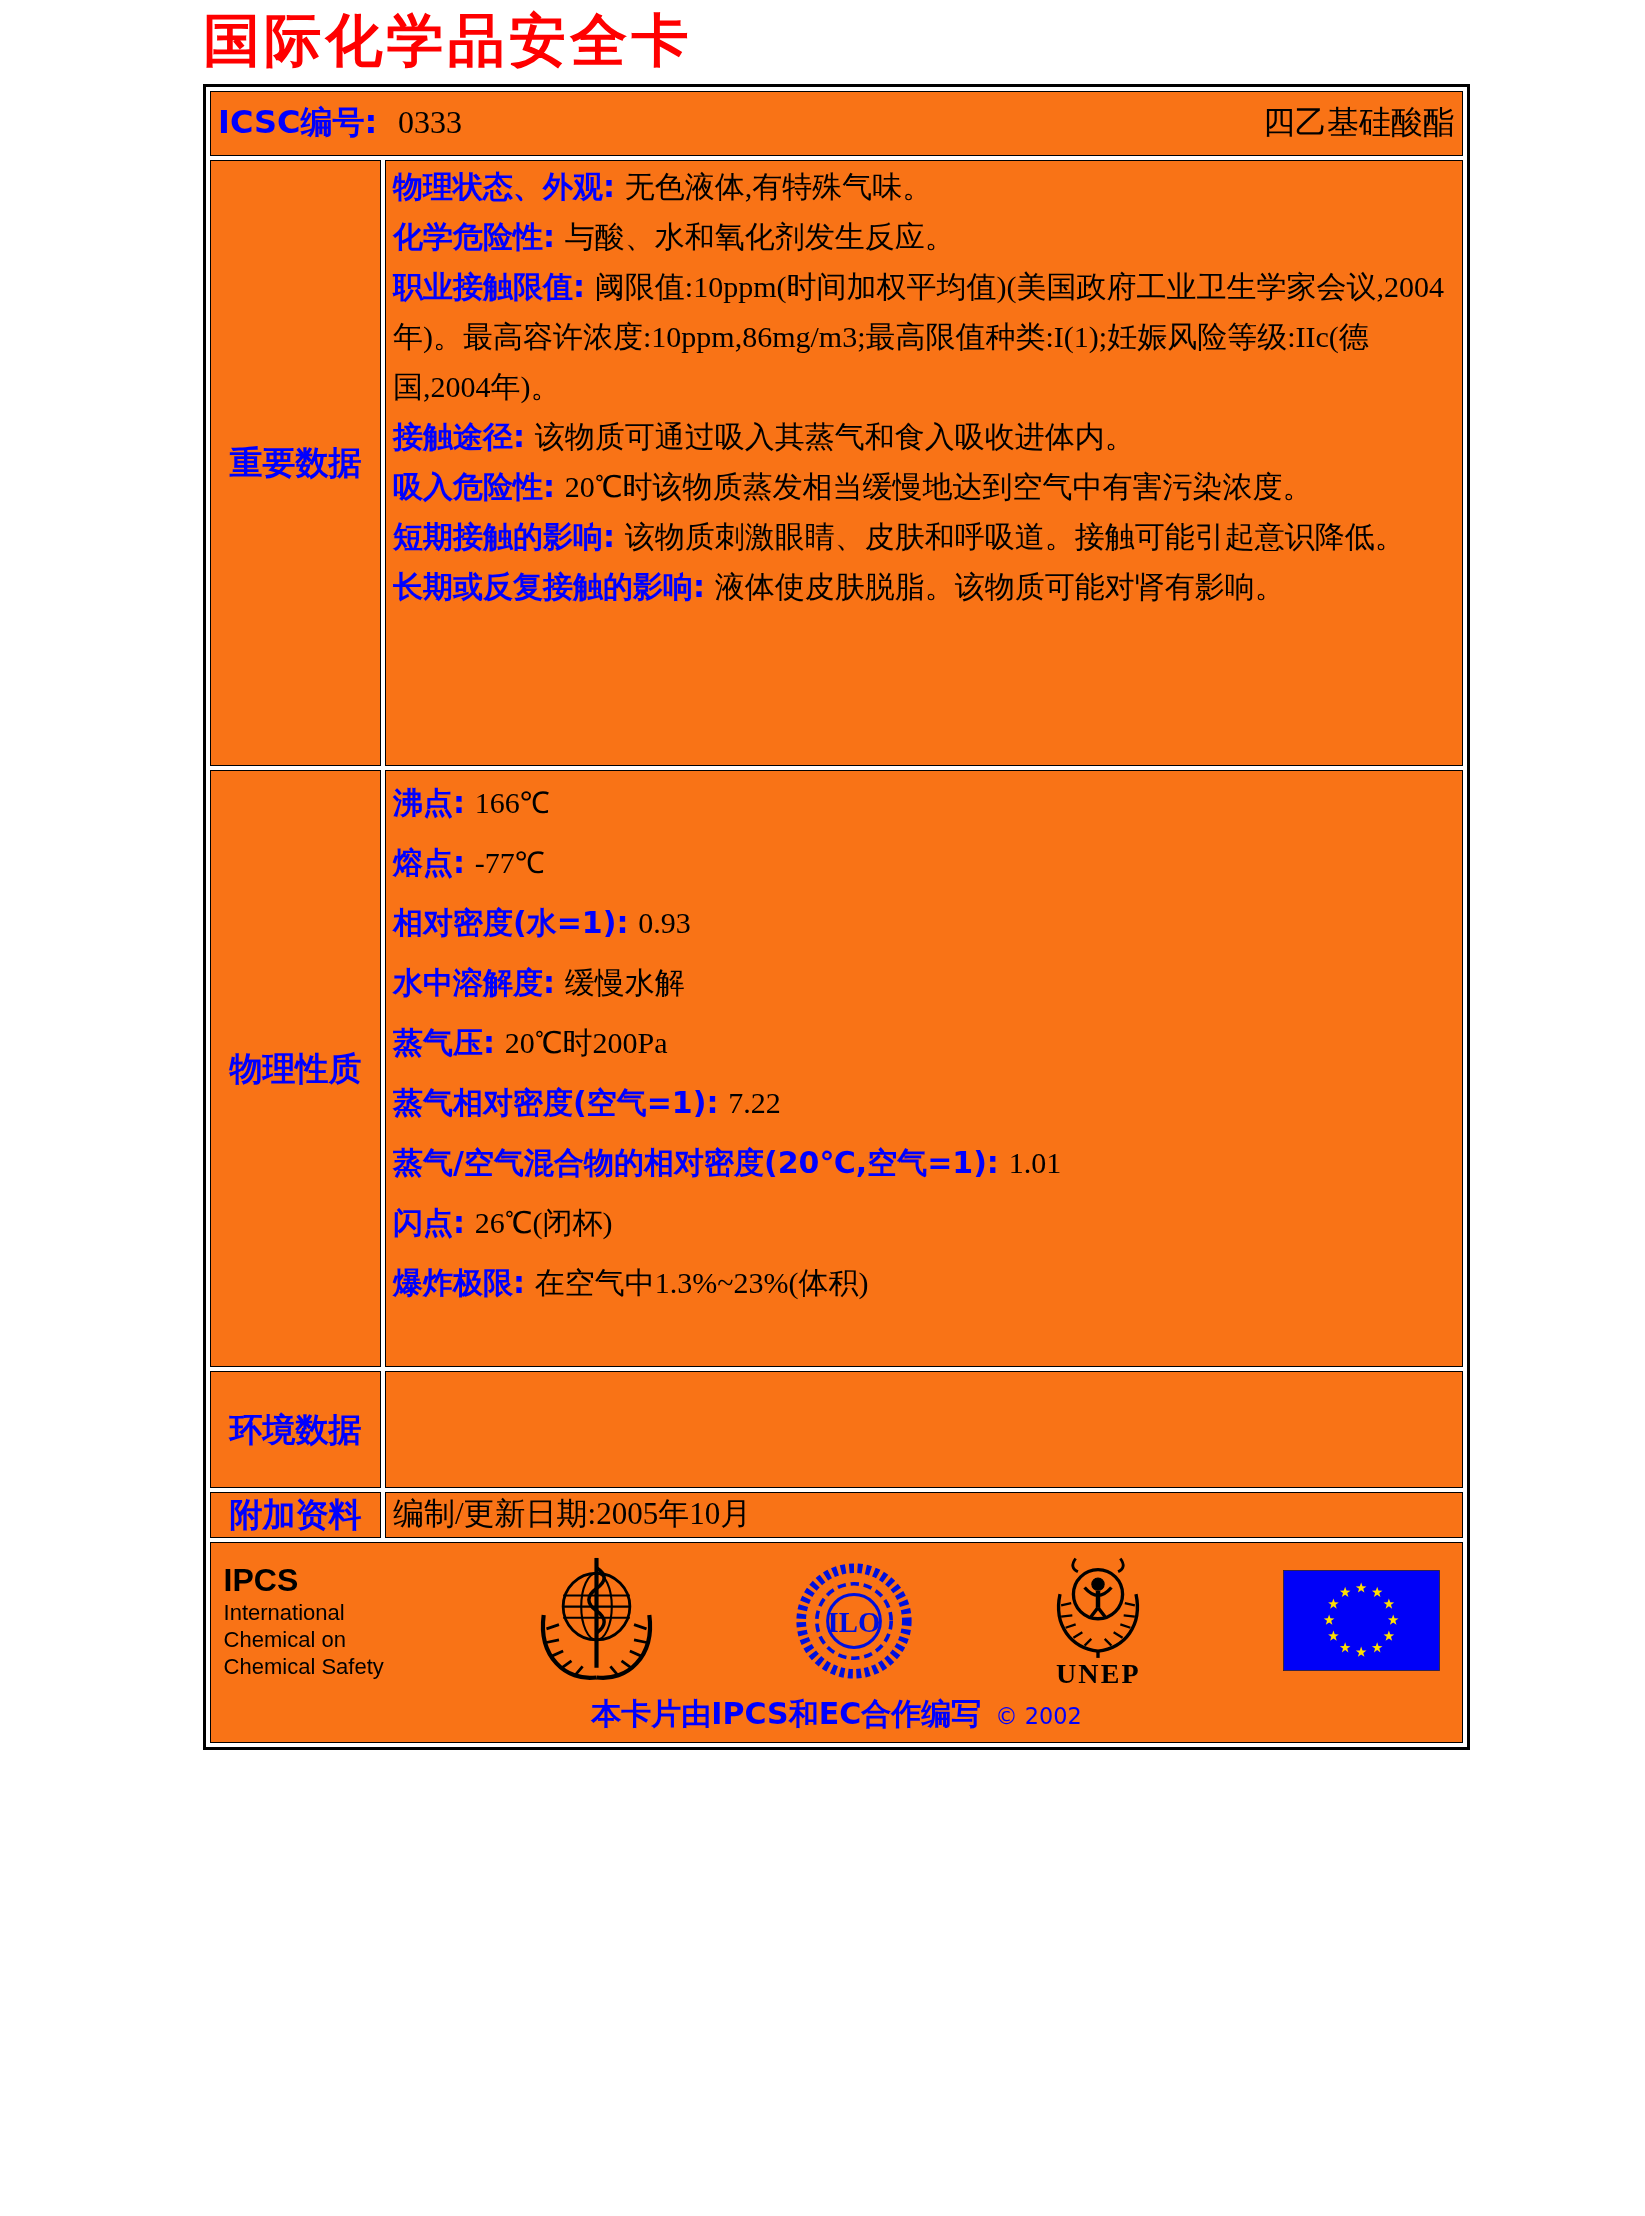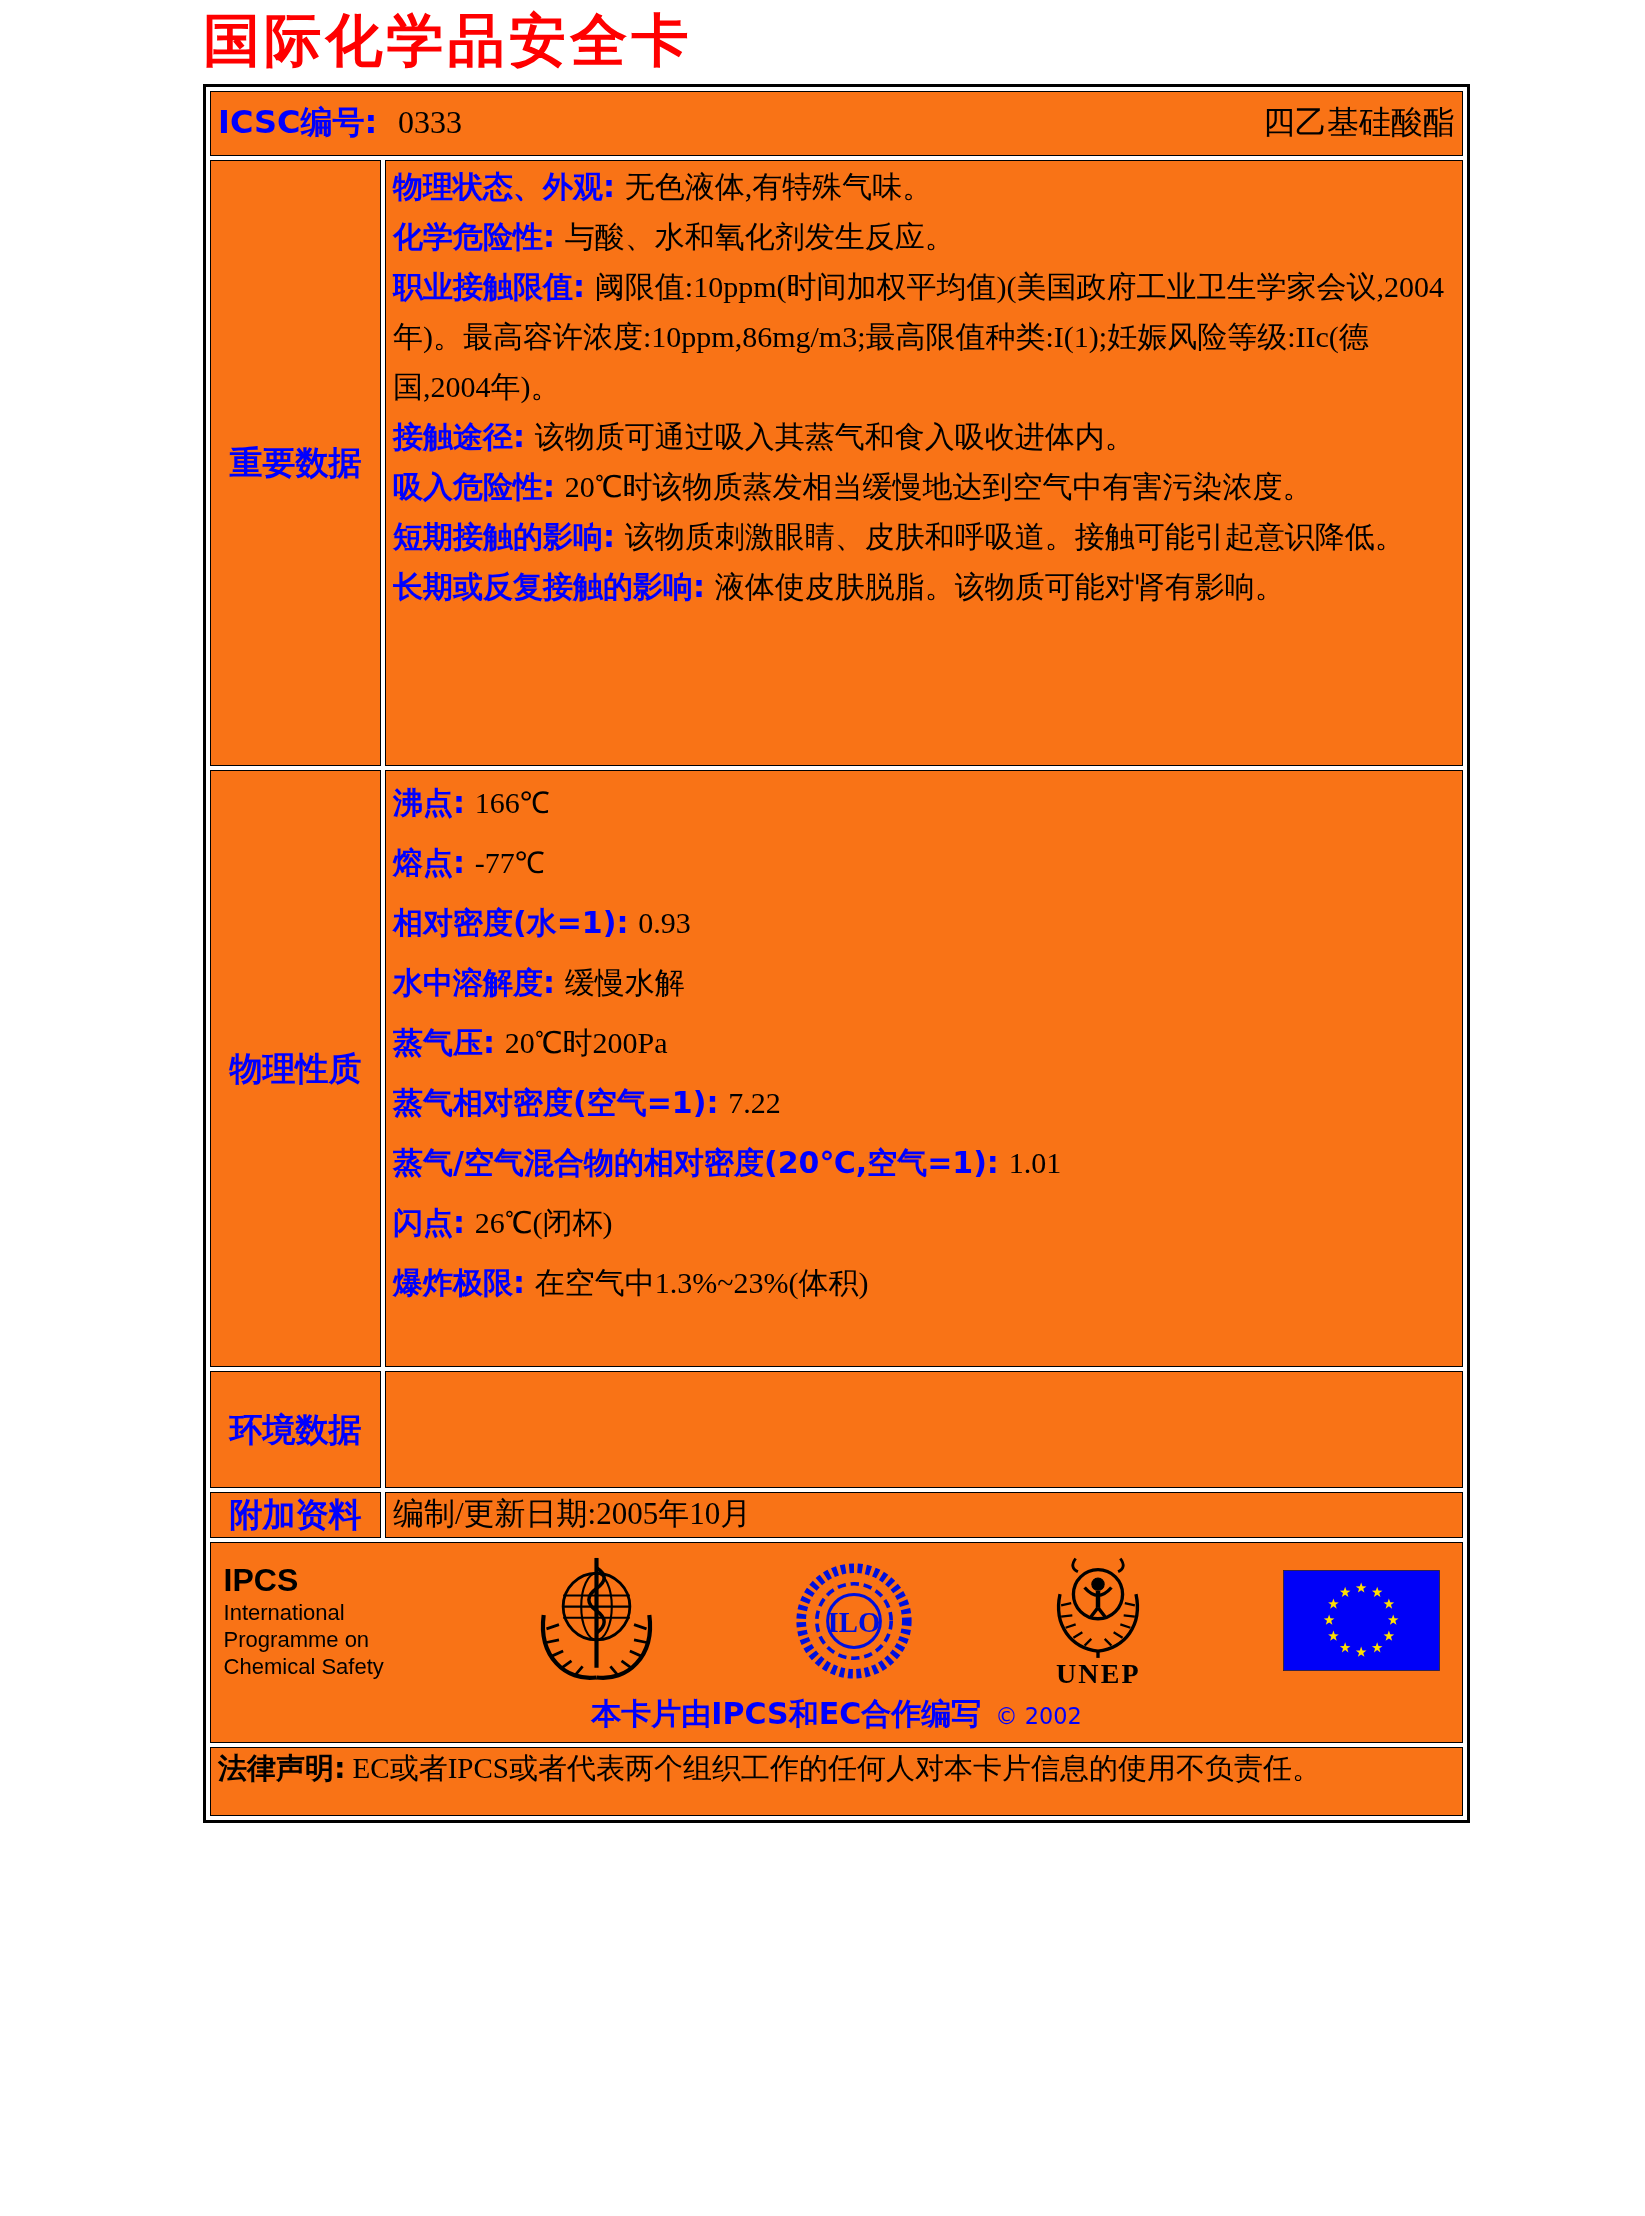--- a/index.html
+++ b/index.html
@@ -120,21 +120,21 @@
       <span class="add-text">编制/更新日期:2005年10月</span>
     </td>
   </tr>
 
   <tr>
     <td colspan="2" class="cell-logos">
       <div class="logo-strip">
         <div class="ipcs-block">
           <div class="ipcs-title">IPCS</div>
           <div class="ipcs-line">International</div>
-          <div class="ipcs-line">Programme on</div>
+          <div class="ipcs-line">Chemical on</div>
           <div class="ipcs-line">Chemical Safety</div>
         </div>
 
         <svg class="logo" width="139" height="139" viewBox="0 0 100 100">
           <g fill="none" stroke="#000">
             <circle cx="50" cy="40" r="24" stroke-width="2"></circle>
             <ellipse cx="50" cy="40" rx="11" ry="24" stroke-width="1.5"></ellipse>
             <line x1="26" y1="32" x2="74" y2="32" stroke-width="1.5"></line>
             <line x1="26" y1="40" x2="74" y2="40" stroke-width="1.5"></line>
             <line x1="26" y1="48" x2="74" y2="48" stroke-width="1.5"></line>
@@ -194,20 +194,15 @@
         </svg>
       </div>
 
       <div class="logos-caption">
         <span class="caption-main">本卡片由IPCS和EC合作编写</span>
         <span class="caption-copy">© 2002</span>
       </div>
     </td>
   </tr>
 
-  <tr>
-    <td colspan="2" class="cell-legal">
-      <span class="legal-label">法律声明:</span><span>EC或者IPCS或者代表两个组织工作的任何人对本卡片信息的使用不负责任。</span>
-    </td>
-  </tr>
 </tbody>
   </table>
 
 
 </body></html>

